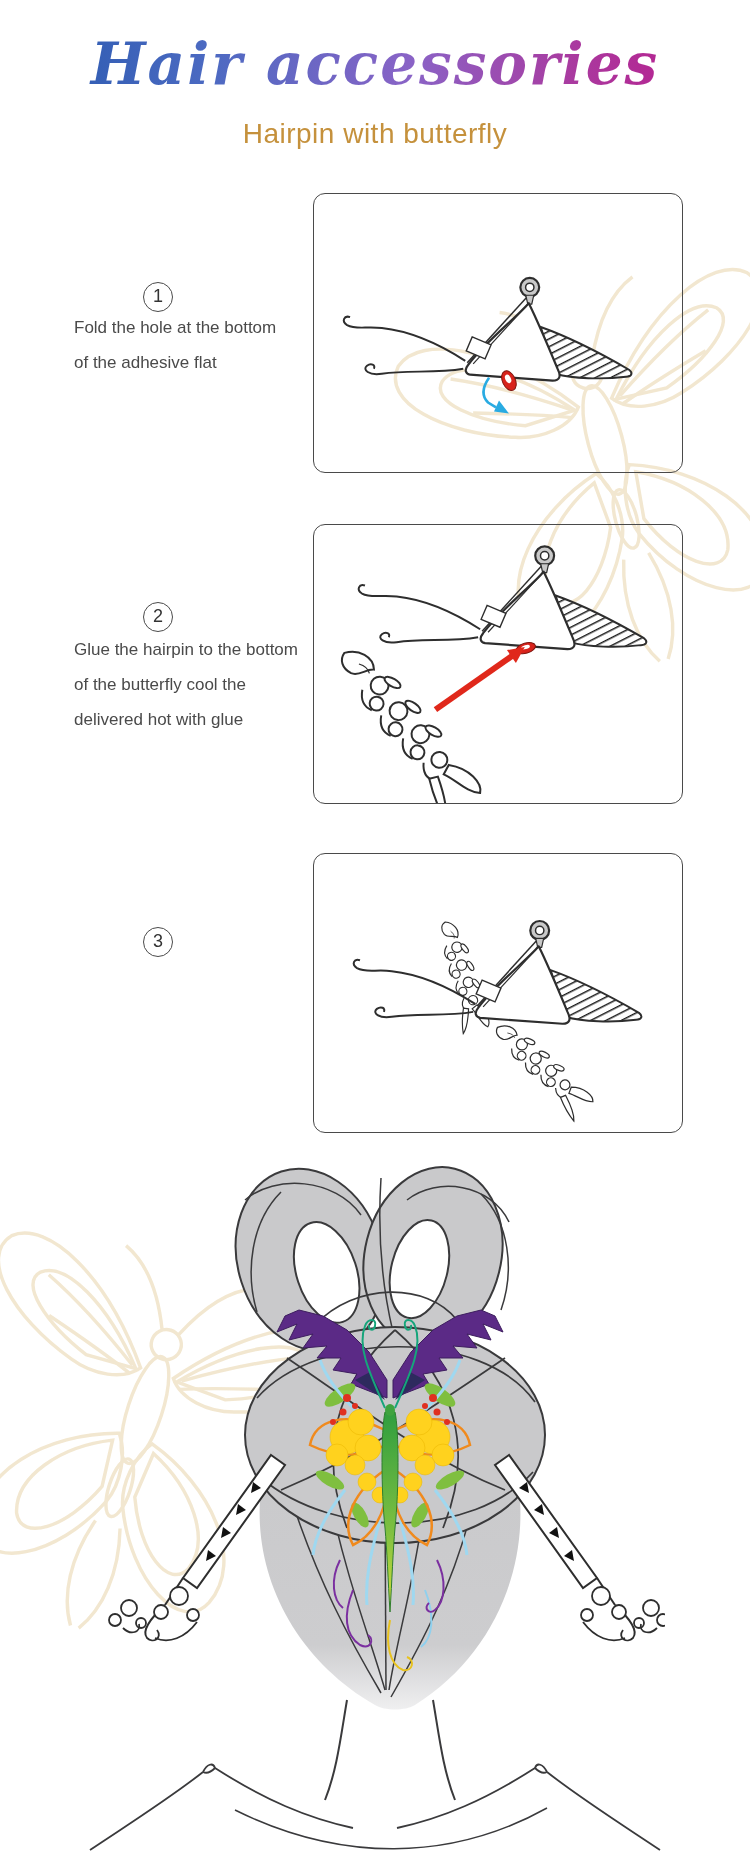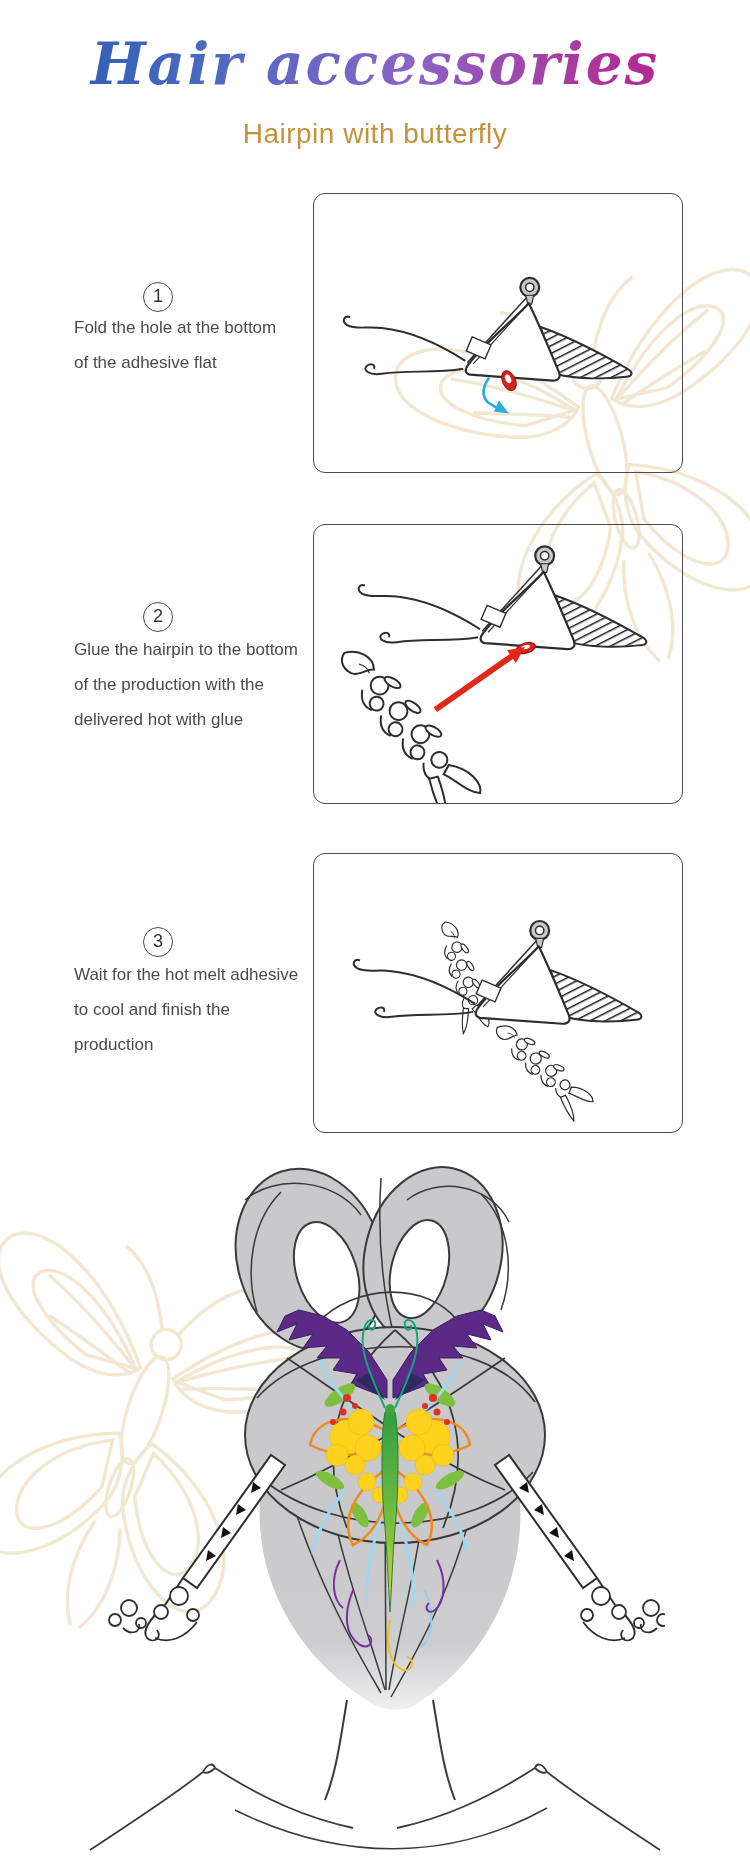--- a/index.html
+++ b/index.html
@@ -129,44 +129,39 @@
       <g>
         <path d="M176,185 C169,195 168,203 175,210 L183,215" fill="none" stroke="#29ABE2" stroke-width="2.6"></path>
         <polygon points="196,221 181,219 186,208" fill="#29ABE2"></polygon>
       </g>
     </svg>
   </div>
 
   <div class="step-circle" style="top:602px">2</div>
   <div class="step-lines" style="top:641px">
     <div class="line">Glue the hairpin to the bottom</div>
-    <div class="line">of the production with the</div>
+    <div class="line">of the butterfly cool the</div>
     <div class="line">delivered hot with glue</div>
   </div>
   <div class="frame" style="top:524px">
     <svg viewBox="0 0 370 280">
       <use href="#filigree" transform="translate(52,108) rotate(50)"></use>
       <use href="#cone-unit" transform="translate(17,13)"></use>
       <g transform="rotate(-16 213 124)">
         <ellipse cx="213" cy="124" rx="10" ry="5.2" fill="#D8231C" stroke="#7E150E" stroke-width="1"></ellipse>
         <ellipse cx="213" cy="123" rx="4.5" ry="2" fill="#ffffff"></ellipse>
       </g>
       <g>
         <line x1="122" y1="186" x2="199" y2="132" stroke="#E0281B" stroke-width="6"></line>
         <polygon points="212,123 203,139 194,126" fill="#E0281B"></polygon>
       </g>
     </svg>
   </div>
 
   <div class="step-circle" style="top:927px">3</div>
-  <div class="step-lines" style="top:966px">
-    <div class="line">Wait for the hot melt adhesive</div>
-    <div class="line">to cool and finish the</div>
-    <div class="line">production</div>
-  </div>
   <div class="frame" style="top:853px">
     <svg viewBox="0 0 370 280">
       <use href="#filigree" transform="translate(148,62) rotate(72) scale(0.58)"></use>
       <use href="#cone-unit" transform="translate(12,59)"></use>
       <use href="#filigree" transform="translate(196,160) rotate(42) scale(0.62)"></use>
     </svg>
   </div>
 
   <svg class="result-art" width="580" height="705" viewBox="0 0 580 705">
     <g stroke="#3A3A3C" stroke-width="2" fill="#C9C9CB">

